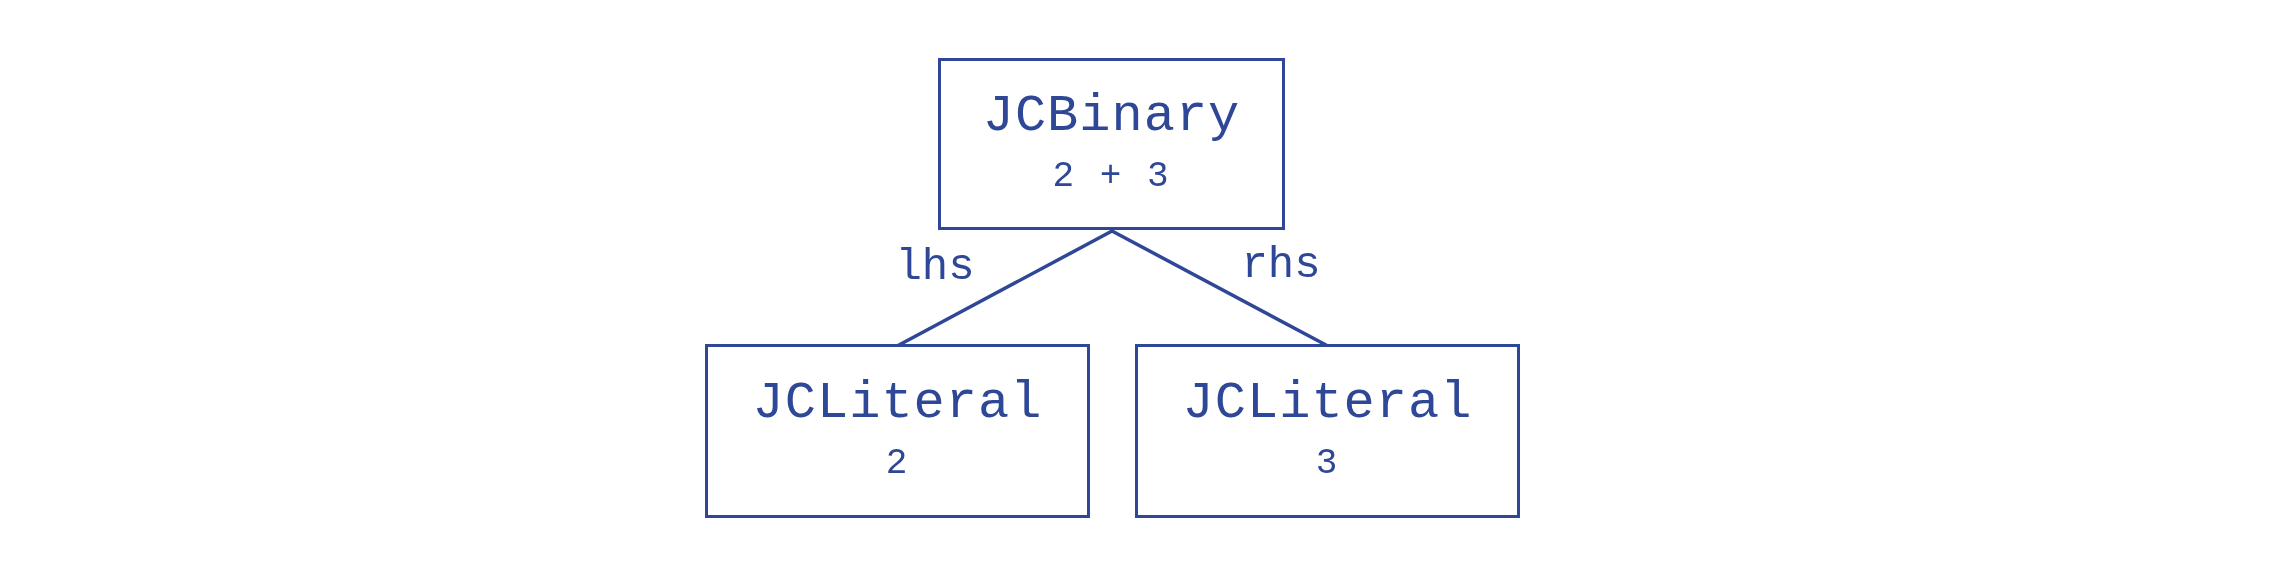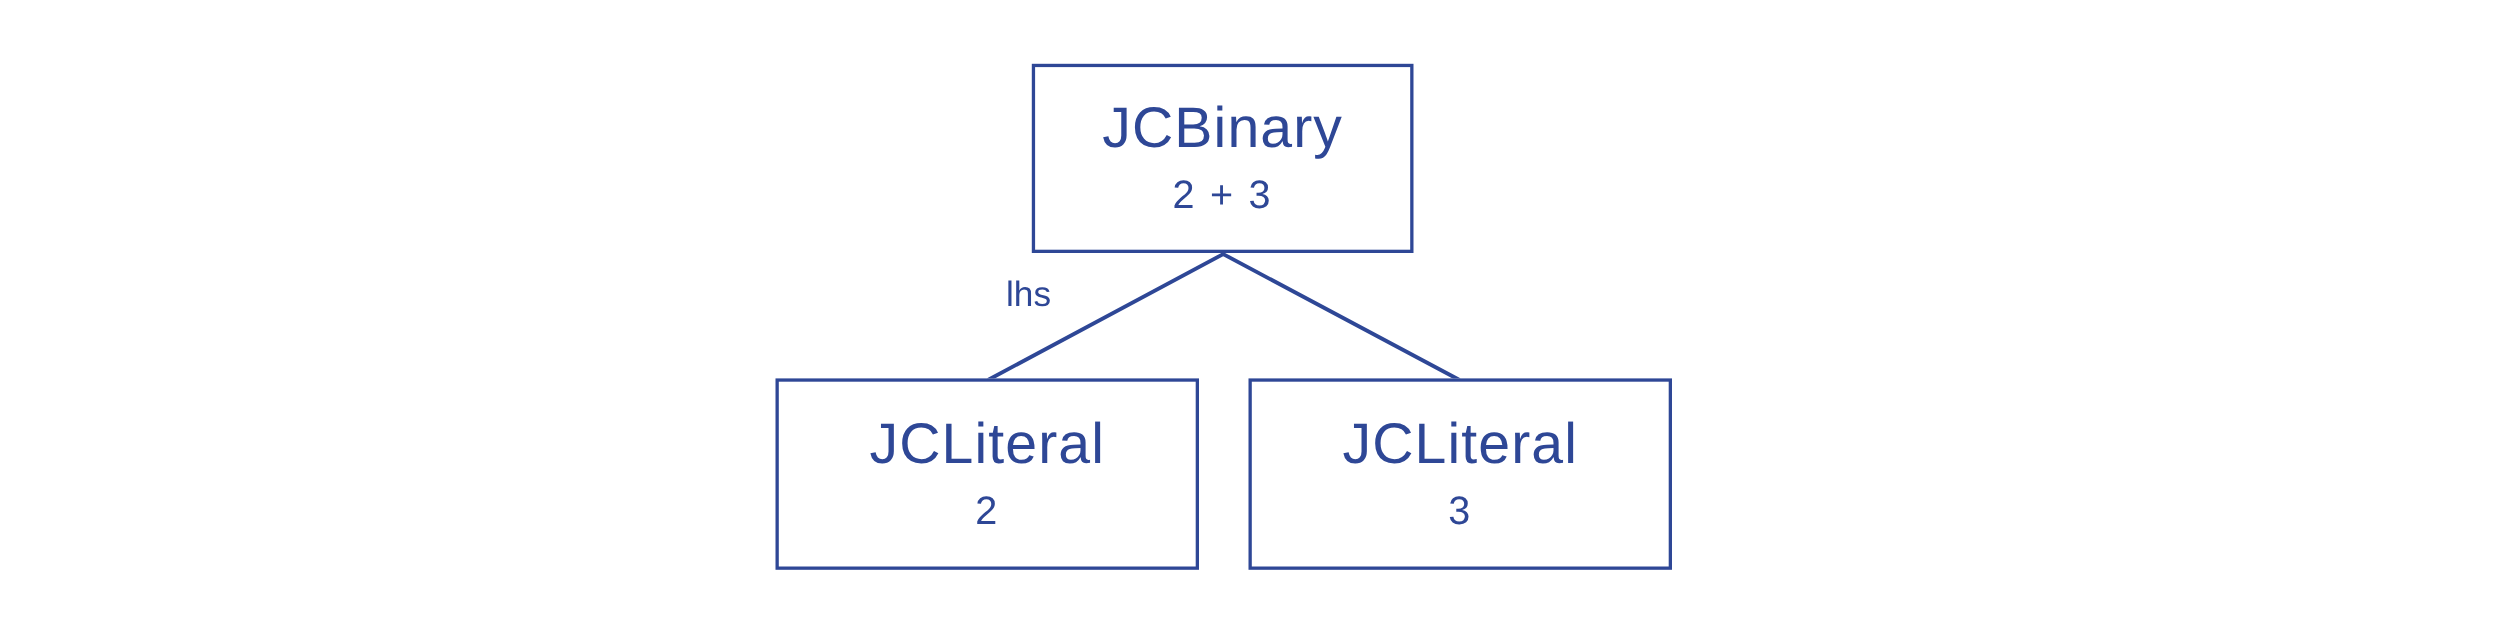--- a/index.html
+++ b/index.html
@@ -5,21 +5,21 @@
   html, body {
     margin: 0;
     padding: 0;
     background: #ffffff;
   }
   .canvas {
     position: relative;
     width: 2284px;
     height: 576px;
     background: var(--bg, #ffffff);
-    font-family: Liberation Sans, sans-serif;
+    font-family: Liberation Mono, monospace;
     color: var(--ink, #2e4796);
     overflow: hidden;
   }
   .edges-svg {
     position: absolute;
     left: 0;
     top: 0;
     width: 2284px;
     height: 576px;
   }
@@ -48,21 +48,21 @@
     line-height: 56px;
     letter-spacing: 1px;
   }
   .node-value {
     font-size: 36px;
     line-height: 44px;
     letter-spacing: 2px;
   }
   .edge-label {
     position: absolute;
-    font-size: 32px;
+    font-size: 44px;
     line-height: 44px;
     width: 160px;
     text-align: center;
   }
   .edge-label-lhs { left: 855px;  top: 245px; }
   .edge-label-rhs { left: 1201px; top: 243px; }
 </style>
 </head>
 <body>
 
@@ -73,20 +73,21 @@
     <line x1="1112" y1="231" x2="1326" y2="345"></line>
   </svg>
 
   <div class="node node-root">
     <div class="node-title">JCBinary</div>
     <div class="node-value">2 + 3</div>
   </div>
 
   <div class="edge-label edge-label-lhs">lhs</div>
 
+  <div class="edge-label edge-label-rhs">rhs</div>
 
   <div class="node node-left">
     <div class="node-title">JCLiteral</div>
     <div class="node-value">2</div>
   </div>
 
   <div class="node node-right">
     <div class="node-title">JCLiteral</div>
     <div class="node-value">3</div>
   </div>

